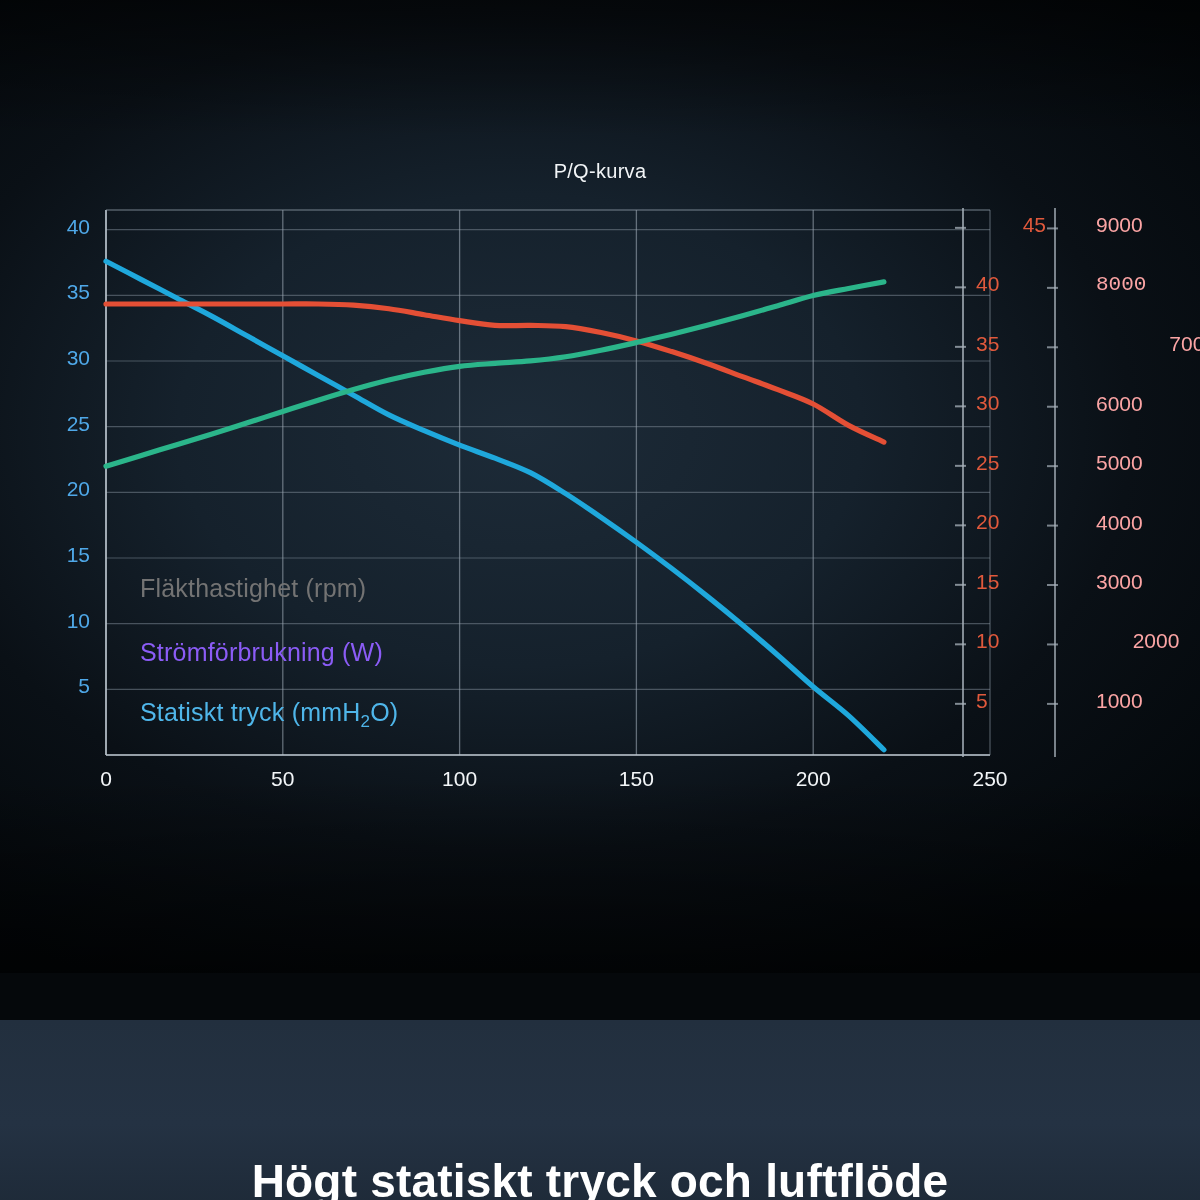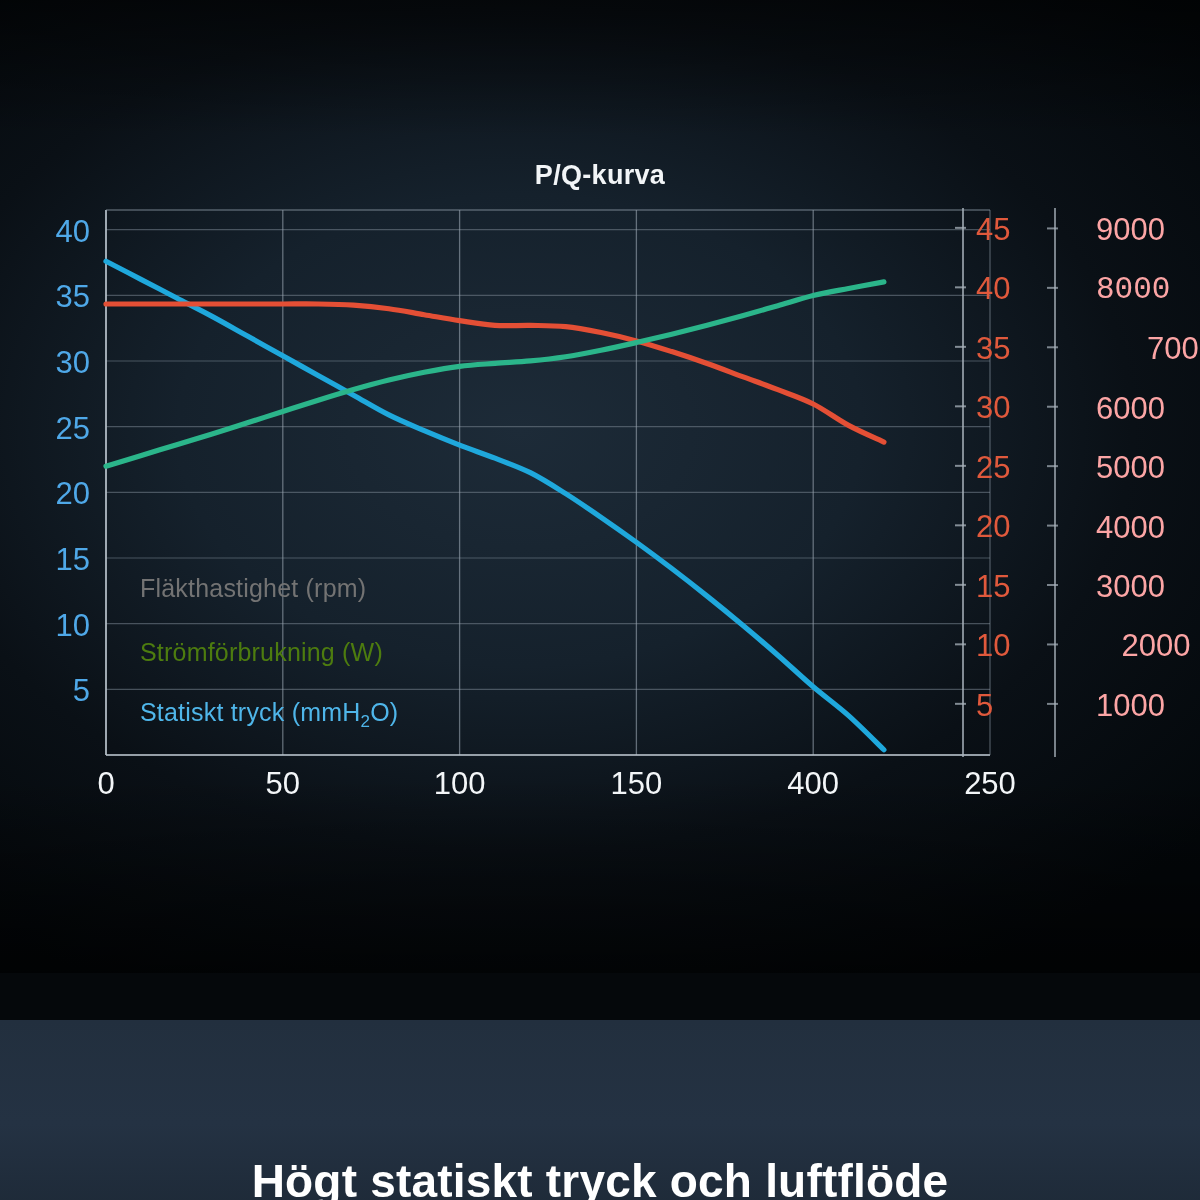--- a/index.html
+++ b/index.html
@@ -31,41 +31,41 @@
   }
   .banner-text{
     color:#ffffff;font-size:46px;font-weight:600;letter-spacing:.2px;
     text-align:center;white-space:nowrap;
   }
 
   
   .chart{position:absolute;left:0;top:0;width:1200px;height:973px;}
   .chart-title{
     position:absolute;left:0;top:160px;width:1200px;text-align:center;
-    color:#f2f5f7;font-size:27px;font-weight:700;letter-spacing:.3px;
+    color:#f2f5f7;font-size:20px;font-weight:400;letter-spacing:.3px;
   }
   .x-axis-title{
     position:absolute;left:0;top:826px;width:1090px;text-align:center;
     color:#e8edf1;font-size:27px;font-weight:400;
   }
 
   svg.plot{position:absolute;left:0;top:0;width:1200px;height:973px;}
 
   
-  .tick{position:absolute;font-size:31px;line-height:1;white-space:nowrap;}
+  .tick{position:absolute;font-size:21px;line-height:1;white-space:nowrap;}
   .tick-left{color:#4fa8e8;text-align:right;}
   .tick-red{color:#e0593c;text-align:left;}
   .tick-green{color:#fca5a5;text-align:left;margin-left:28px;}
   .tick-x{color:#f3f6f8;text-align:center;}
 
   .legend-item{
     position:absolute;font-size:25px;white-space:nowrap;letter-spacing:.2px;
   }
   .lg-green{color:#737373;}
-  .lg-red{color:#4d7c0f;}
+  .lg-red{color:#8b5cf6;}
   .lg-blue{color:#4fb6ea;}
   .legend-item sub{font-size:17px;}
 </style>
 </head>
 <body>
 
 <div id="root">
 
   <div class="hero"></div>
 
@@ -131,35 +131,35 @@
         <div class="tick tick-left" style="left: 16px; top: 281.361px; width: 74px; text-align: right;">35</div>
         <div class="tick tick-left" style="left: 16px; top: 215.699px; width: 74px; text-align: right;">40</div>
         <div class="tick tick-red" style="left: 976px; top: 689.832px; width: 70px; text-align: left;">5</div>
         <div class="tick tick-red" style="left: 976px; top: 630.334px; width: 70px; text-align: left;">10</div>
         <div class="tick tick-red" style="left: 976px; top: 570.836px; width: 70px; text-align: left;">15</div>
         <div class="tick tick-red" style="left: 976px; top: 511.338px; width: 70px; text-align: left;">20</div>
         <div class="tick tick-red" style="left: 976px; top: 451.841px; width: 70px; text-align: left;">25</div>
         <div class="tick tick-red" style="left: 976px; top: 392.343px; width: 70px; text-align: left;">30</div>
         <div class="tick tick-red" style="left: 976px; top: 332.845px; width: 70px; text-align: left;">35</div>
         <div class="tick tick-red" style="left: 976px; top: 273.347px; width: 70px; text-align: left;">40</div>
-        <div class="tick tick-red" style="left: 976px; top: 213.849px; width: 70px; text-align: left;">45</div>
+        <div class="tick tick-red" style="left: 976px; top: 213.849px; width: 70px; text-align: right;">45</div>
         <div class="tick tick-green" style="left: 1068px; top: 689.888px; width: 120px; text-align: left;">1000</div>
         <div class="tick tick-green" style="left: 1068px; top: 630.455px; width: 120px; text-align: center;">2000</div>
         <div class="tick tick-green" style="left: 1068px; top: 571.022px; width: 120px; text-align: left;">3000</div>
         <div class="tick tick-green" style="left: 1068px; top: 511.589px; width: 120px; text-align: left;">4000</div>
         <div class="tick tick-green" style="left: 1068px; top: 452.156px; width: 120px; text-align: left;">5000</div>
         <div class="tick tick-green" style="left: 1068px; top: 392.723px; width: 120px; text-align: left;">6000</div>
         <div class="tick tick-green" style="left: 1068px; top: 333.29px; width: 120px; text-align: right;">7000</div>
         <div class="tick tick-green" style="left: 1068px; top: 273.857px; width: 120px; text-align: left; font-family: Liberation Mono, monospace;">8000</div>
         <div class="tick tick-green" style="left: 1068px; top: 214.424px; width: 120px; text-align: left;">9000</div>
         <div class="tick tick-x" style="left: 56px; top: 768px; width: 100px; text-align: center;">0</div>
         <div class="tick tick-x" style="left: 232.8px; top: 768px; width: 100px; text-align: center;">50</div>
         <div class="tick tick-x" style="left: 409.6px; top: 768px; width: 100px; text-align: center;">100</div>
         <div class="tick tick-x" style="left: 586.4px; top: 768px; width: 100px; text-align: center;">150</div>
-        <div class="tick tick-x" style="left: 763.2px; top: 768px; width: 100px; text-align: center;">400</div>
+        <div class="tick tick-x" style="left: 763.2px; top: 768px; width: 100px; text-align: center;">200</div>
         <div class="tick tick-x" style="left: 940px; top: 768px; width: 100px; text-align: center;">250</div>
       </div>
     <div id="legend-layer">
         <div class="legend-item lg-green" style="left: 140px; top: 574px;"><span>Fläkthastighet (rpm)</span></div>
         <div class="legend-item lg-red" style="left: 140px; top: 638px;"><span>Strömförbrukning (W)</span></div>
         <div class="legend-item lg-blue" style="left: 140px; top: 698px;"><span>Statiskt tryck (mmH</span><sub>2</sub><span>O)</span></div>
       </div>
 
   </div>
 

